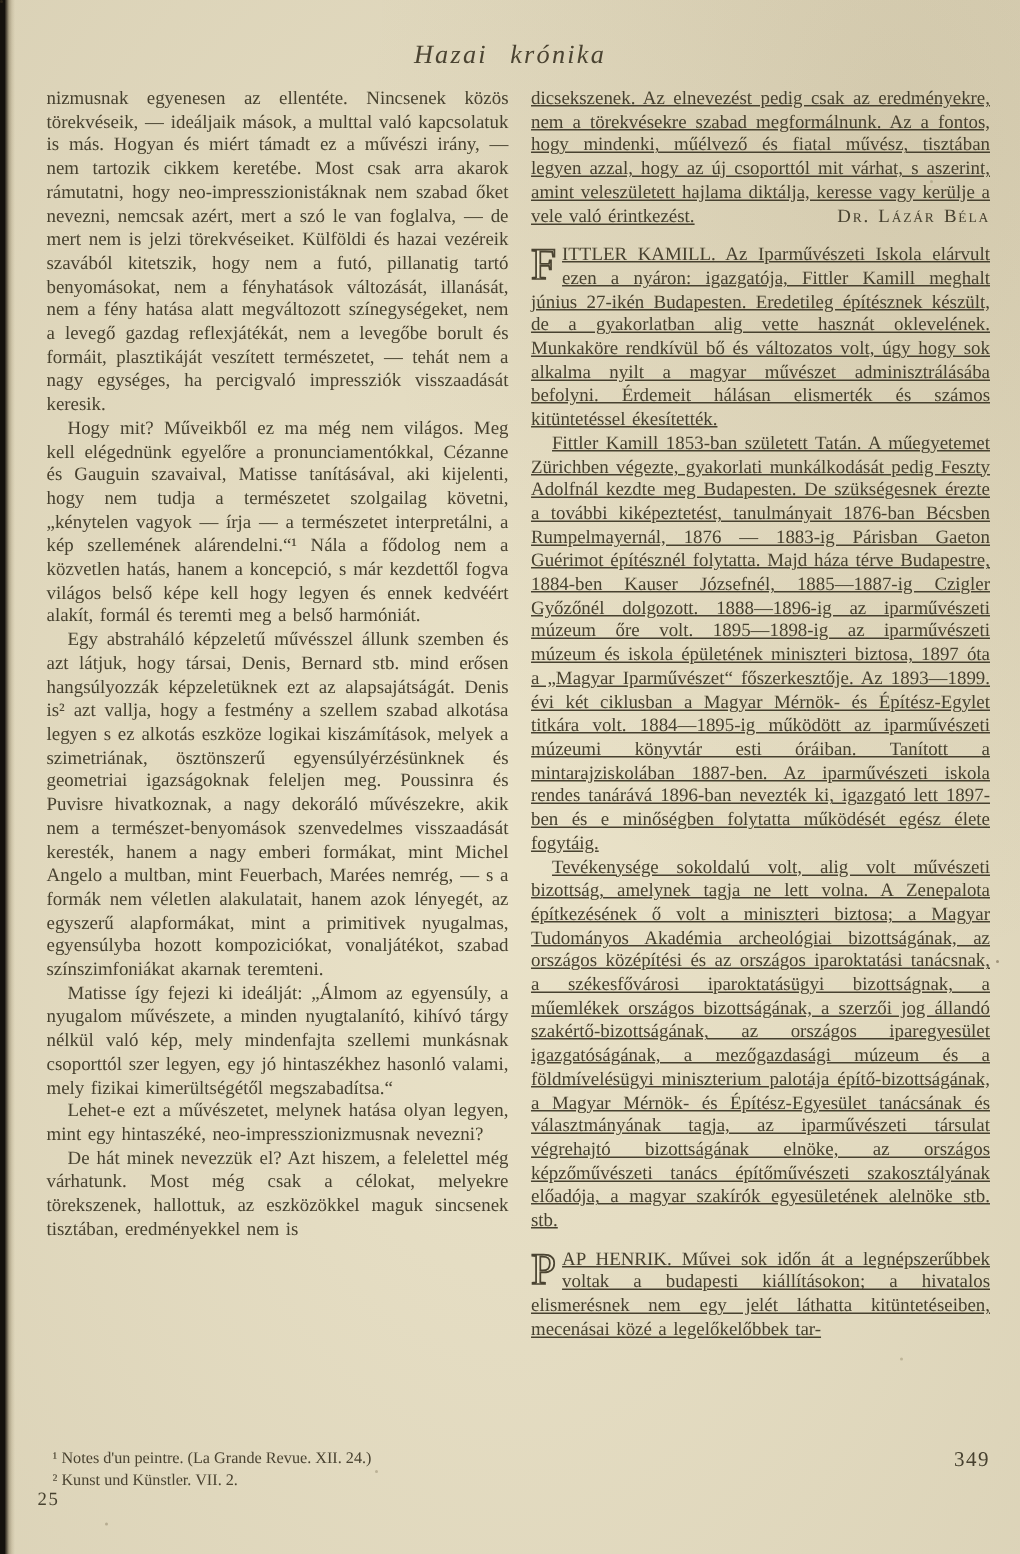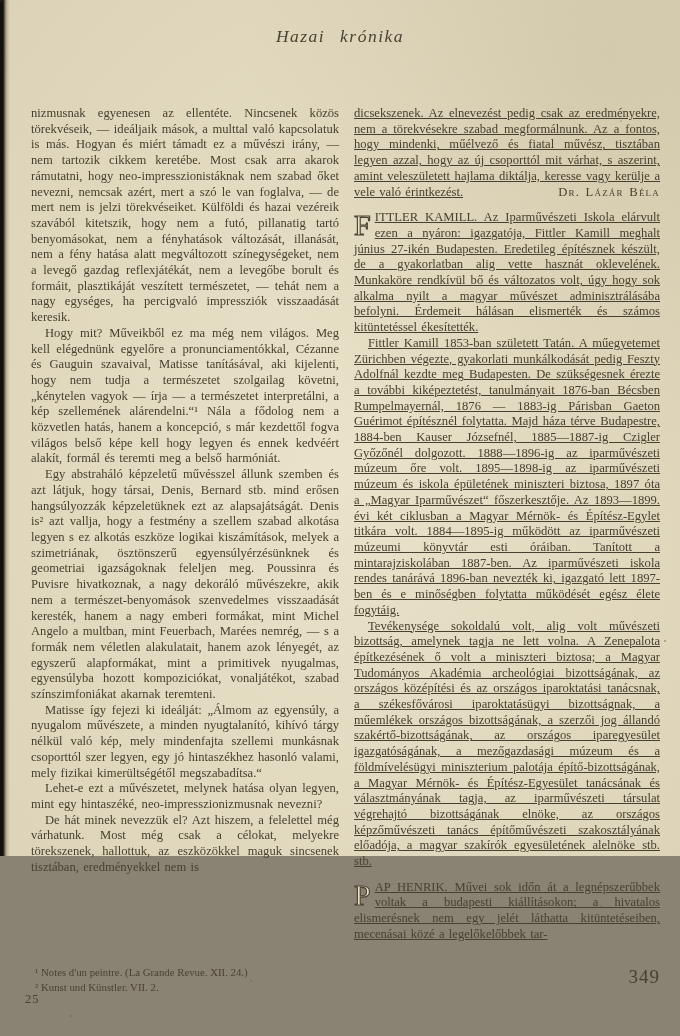--- a/index.html
+++ b/index.html
@@ -2,21 +2,21 @@
 <html lang="hu"><head>
 <meta charset="utf-8">
 <style>
   html,body{margin:0;padding:0;}
   body{
     width:680px;height:1036px;overflow:hidden;
     font-family:"Liberation Serif", serif;
     background:#8a8272;
   }
   .page{
-    position:relative;width:680px;height:856px;
+    position:relative;width:680px;height:1036px;
     background:
       radial-gradient(ellipse at 88% 8%, rgba(120,100,60,0.10), transparent 42%),
       radial-gradient(ellipse at 50% 55%, rgba(255,255,255,0.06), rgba(95,80,50,0.10)),
       #e9e1c6;
     color:#47412f;
   }
   .edge-left{
     position:absolute;left:0;top:0;bottom:0;width:10px;
     background:linear-gradient(to right,
       #14110d 0px, #14110d 3px,
@@ -34,21 +34,21 @@
                 70px 1015px 0 0 rgba(90,75,45,0.30);
   }
   .header{
     position:absolute;top:26px;left:0;width:680px;
     text-align:center;font-style:italic;font-size:17.5px;
     letter-spacing:1.5px;word-spacing:9px;color:#4a4331;
   }
   .col{
     position:absolute;top:58px;width:308px;
     font-size:12.6px;line-height:15.7px;
-    text-align:justify;word-spacing:1.2px;margin-top:48px;
+    text-align:justify;word-spacing:1.2px;
   }
   .col-left{left:31px;}
   .col-right{left:354px;width:306px;text-decoration:underline;}
   .col p{margin:0;text-indent:14px;}
   .col p.noindent{text-indent:0;}
   .col p.section{margin-top:10px;text-indent:0;}
   .dropcap{
     float:left;
     font-size:30px;line-height:25px;
     padding:2px 4px 0 0;
@@ -65,21 +65,21 @@
   .footnotes{
     position:absolute;left:31px;top:942px;width:308px;
     font-size:10.8px;line-height:14.5px;text-align:left;color:#4a4331;margin-top:23px;
   }
   .footnotes div{padding-left:4px;}
   .pageno-left{
     position:absolute;left:25px;top:992px;font-size:12.5px;letter-spacing:1px;
   }
   .pageno-right{
     position:absolute;left:354px;top:966px;width:306px;text-align:right;
-    font-size:19px;letter-spacing:1px;
+    font-size:14px;letter-spacing:1px;
   }
 </style>
 </head>
 <body>
 
 <div class="page">
 
   <div class="edge-left"></div>
   <div class="specks"></div>
 

